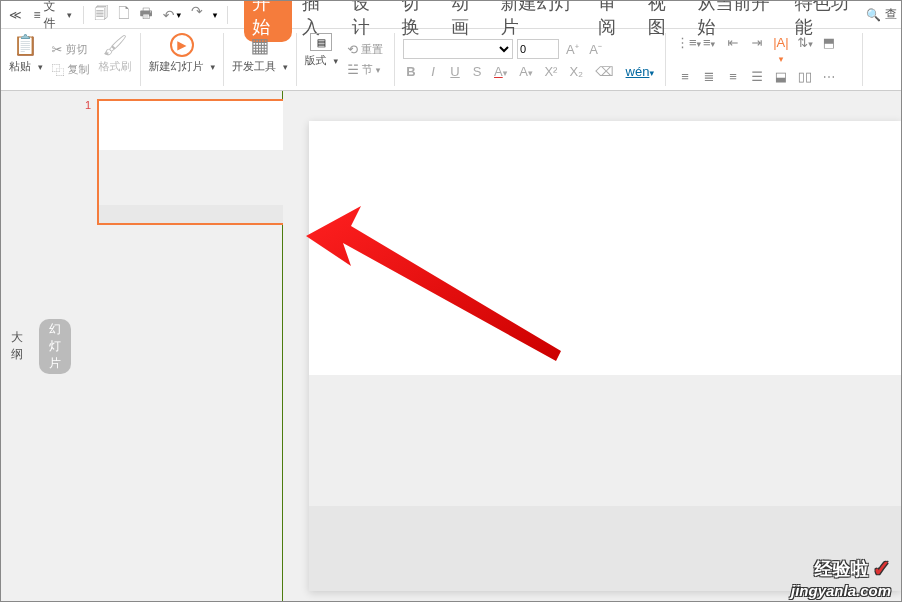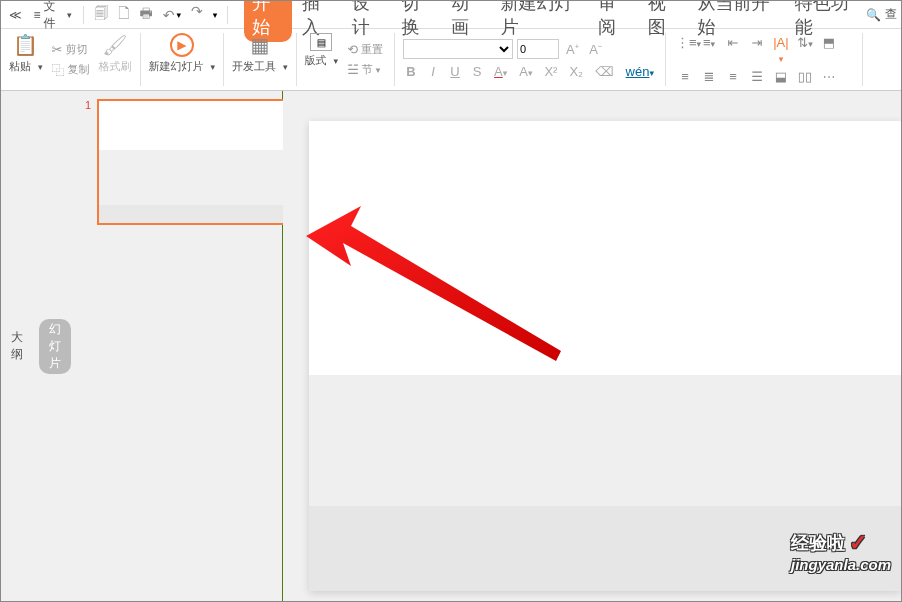--- a/index.html
+++ b/index.html
@@ -43,21 +43,21 @@
     .sb-tab.active { background: #bbb; color: #fff; border-radius: 10px; }
     .thumb-area { flex: 1; padding: 8px 14px; }
     .thumb-wrap { display: flex; gap: 6px; }
     .thumb-num { font-size: 11px; color: #d44; }
     .thumb { width: 220px; height: 126px; border: 2px solid #f57c3c; background: linear-gradient(#fff 0%, #fff 40%, #f0f0f0 40%, #f0f0f0 85%, #e8e8e8 85%); }
     
     .canvas-area { flex: 1; background: #f0f0f0; display: flex; padding: 30px 0 0 26px; overflow: hidden; }
     .slide { width: 650px; height: 470px; background: linear-gradient(#fff 0%, #fff 54%, #efefef 54%, #efefef 82%, #e6e6e6 82%); box-shadow: 0 2px 8px rgba(0,0,0,0.15); }
     
     .arrow-overlay { position: absolute; left: 280px; top: 150px; pointer-events: none; }
-    .watermark { position: absolute; right: 10px; bottom: 28px; text-align: left; font-family: Arial; }
+    .watermark { position: absolute; right: 10px; bottom: 2px; text-align: right; font-family: Arial; }
     .wm-main { font-size: 18px; font-weight: bold; color: #fff; text-shadow: -1px -1px 0 #333, 1px -1px 0 #333, -1px 1px 0 #333, 1px 1px 0 #333; display: inline-flex; align-items: center; gap: 4px; }
     .wm-check { color: #d33; font-size: 22px; }
     .wm-sub { font-size: 15px; font-weight: bold; color: #fff; text-shadow: -1px -1px 0 #333, 1px -1px 0 #333, -1px 1px 0 #333, 1px 1px 0 #333; font-style: italic; }
     .dd { font-size: 9px; }
   </style>
 </head>
 <body>
 
 <div class="menubar">
   <span class="collapse-icon">≪</span>

